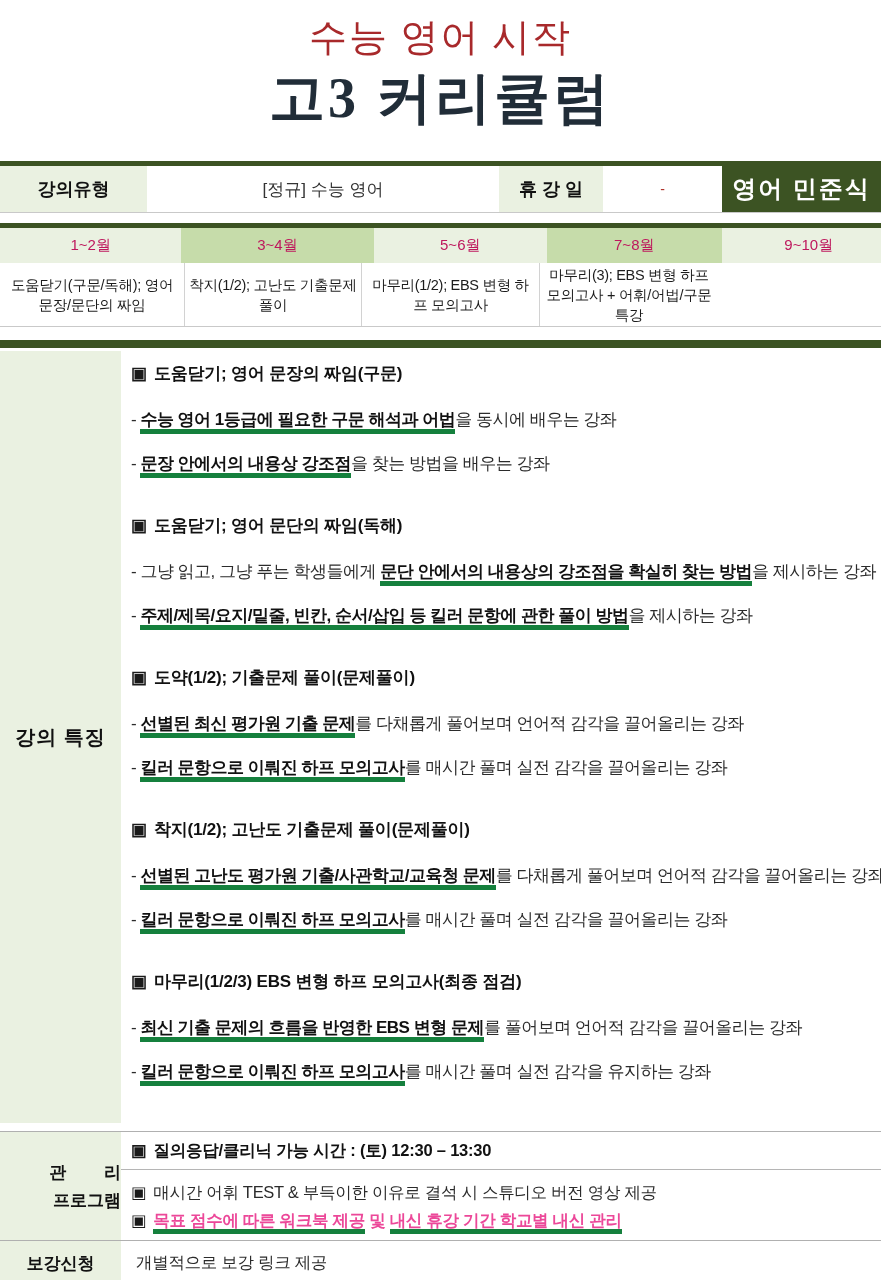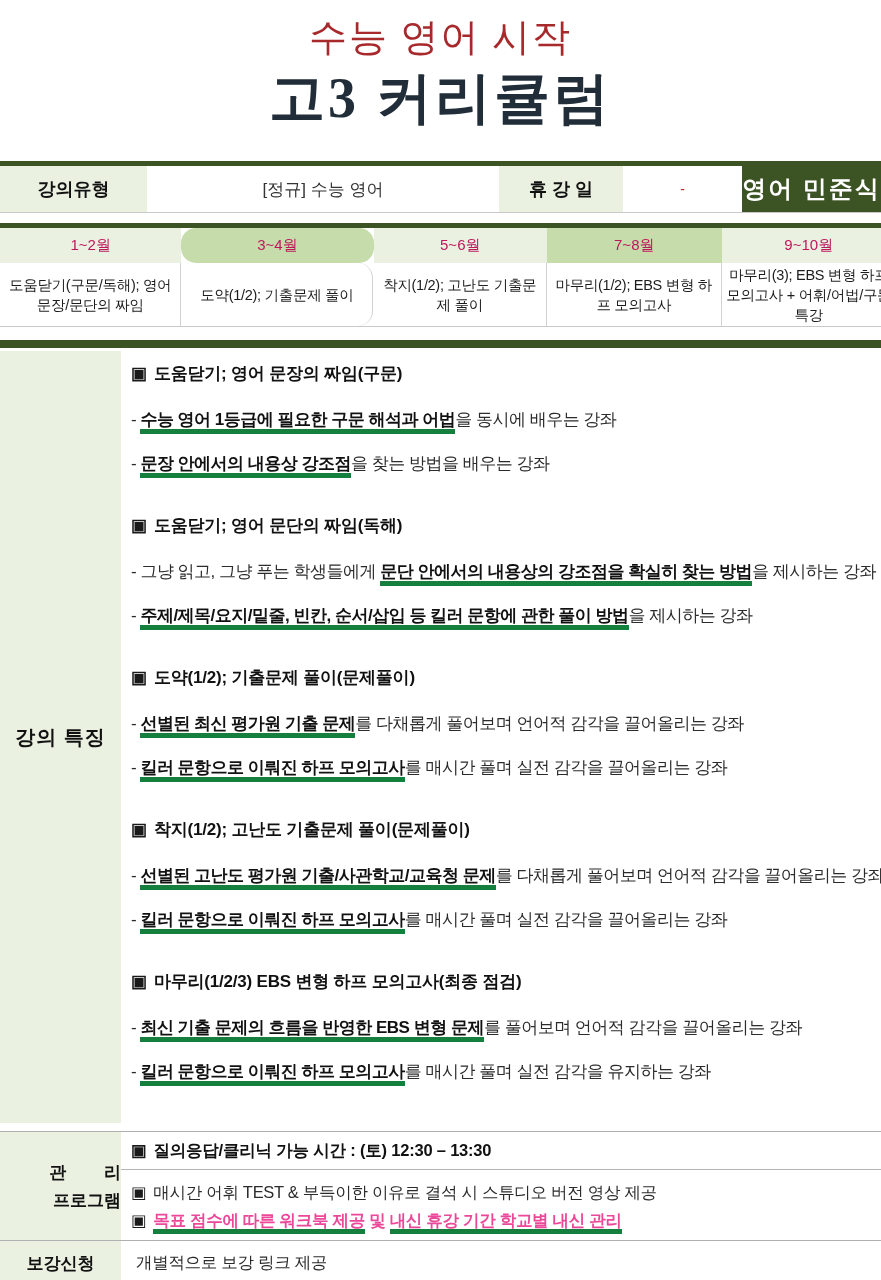--- a/index.html
+++ b/index.html
@@ -23,34 +23,34 @@
 
   
   .info-table {
     display: flex; height: 52px;
     border-top: 5px solid var(--dark-green, #3c5323);
     border-bottom: 1px solid #c9c9c9;
   }
   .info-table .cell { display: flex; align-items: center; justify-content: center; }
   .c-label { background: var(--pale-green, #eaf1e1); font-weight: bold; font-size: 18px; color: #111; }
   .c-value { background: #ffffff; font-size: 17px; color: #333; }
-  .w1 { width: 147px; } .w2 { width: 352px; } .w3 { width: 124px; } .w4 { width: 119px; }
+  .w1 { width: 147px; } .w2 { width: 352px; } .w3 { width: 104px; } .w4 { width: 119px; }
   .w5 { flex: 1; background: var(--dark-green, #3c5323); color: #ffffff; font-weight: bold; font-size: 24px; letter-spacing: 2px; }
   .dash-value { color: var(--dash-red, #b0342c); font-size: 14px; }
 
   
   .schedule-wrap { margin-top: 10px; overflow: hidden; width: 881px; }
   .schedule { width: 896px; border-top: 5px solid var(--dark-green, #3c5323); border-bottom: 1px solid #c9c9c9; }
   .sched-row { display: flex; }
   .sched-cell { display: flex; align-items: center; justify-content: center; text-align: center; }
   .sched-head .sched-cell { height: 35px; font-size: 15px; color: #be185d; background: var(--pale-green, #eaf1e1); }
   .sched-head .shaded { background: var(--mid-green, #c6dcaa); }
   .sched-body .sched-cell { height: 63px; background: #fff; font-size: 14.5px; line-height: 20px; letter-spacing: -0.3px; color: #1c1c1c; border-right: 1px solid #d2d2d2; padding: 2px 4px; }
   .sched-body .sched-cell:last-child { border-right: none; }
-  .m1 { width: 185px; } .m2 { width: 196px; border-radius: 15px; } .m3 { width: 177px; } .m4 { width: 178px; } .m5 { width: 178px; }
+  .m1 { width: 185px; } .m2 { width: 196px; } .m3 { width: 177px; } .m4 { width: 178px; } .m5 { width: 178px; }
 
   
   .divider-bar { margin-top: 13px; height: 8px; background: var(--dark-green, #3c5323); }
 
   
   .features-section { display: flex; min-height: 744px; margin-top: 3px; }
   .row-label {
     width: 121px; background: var(--pale-green, #eaf1e1);
     display: flex; align-items: center; justify-content: center;
     font-weight: bold; font-size: 20px; color: #111; letter-spacing: 1px;
@@ -102,21 +102,20 @@
     <div class="schedule">
       <div class="sched-row sched-head">
         <div class="sched-cell m1">1~2월</div>
         <div class="sched-cell m2 shaded">3~4월</div>
         <div class="sched-cell m3">5~6월</div>
         <div class="sched-cell m4 shaded">7~8월</div>
         <div class="sched-cell m5">9~10월</div>
       </div>
       <div class="sched-row sched-body">
         <div class="sched-cell m1">도움닫기(구문/독해); 영어 문장/문단의 짜임</div>
-        <div class="sched-cell m2">도약(1/2); 기출문제 풀이</div>
         <div class="sched-cell m3">착지(1/2); 고난도 기출문제 풀이</div>
         <div class="sched-cell m4">마무리(1/2); EBS 변형 하프 모의고사</div>
         <div class="sched-cell m5">마무리(3); EBS 변형 하프 모의고사 + 어휘/어법/구문 특강</div>
       </div>
     </div>
   </div>
 
   <div class="divider-bar"></div>
 
   <section class="features-section">

